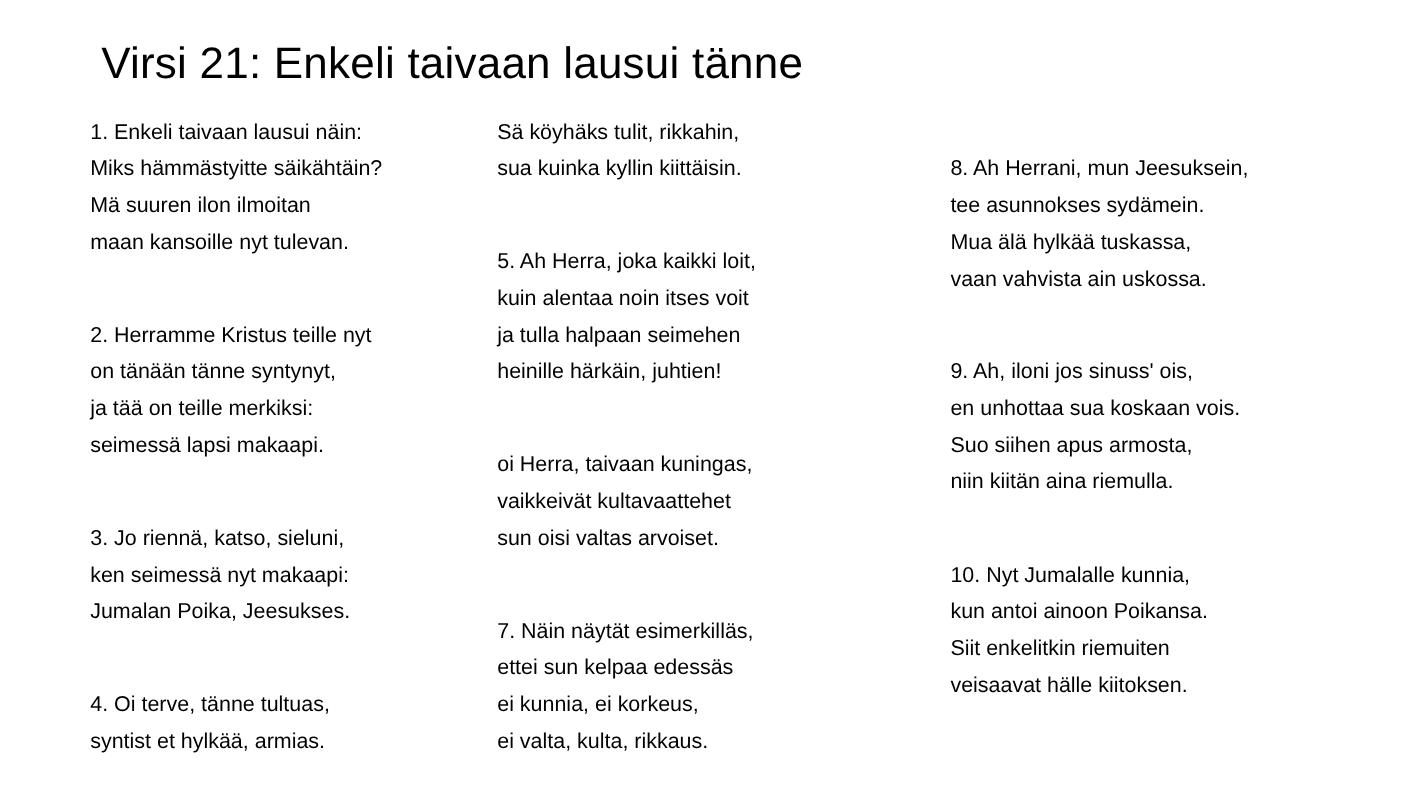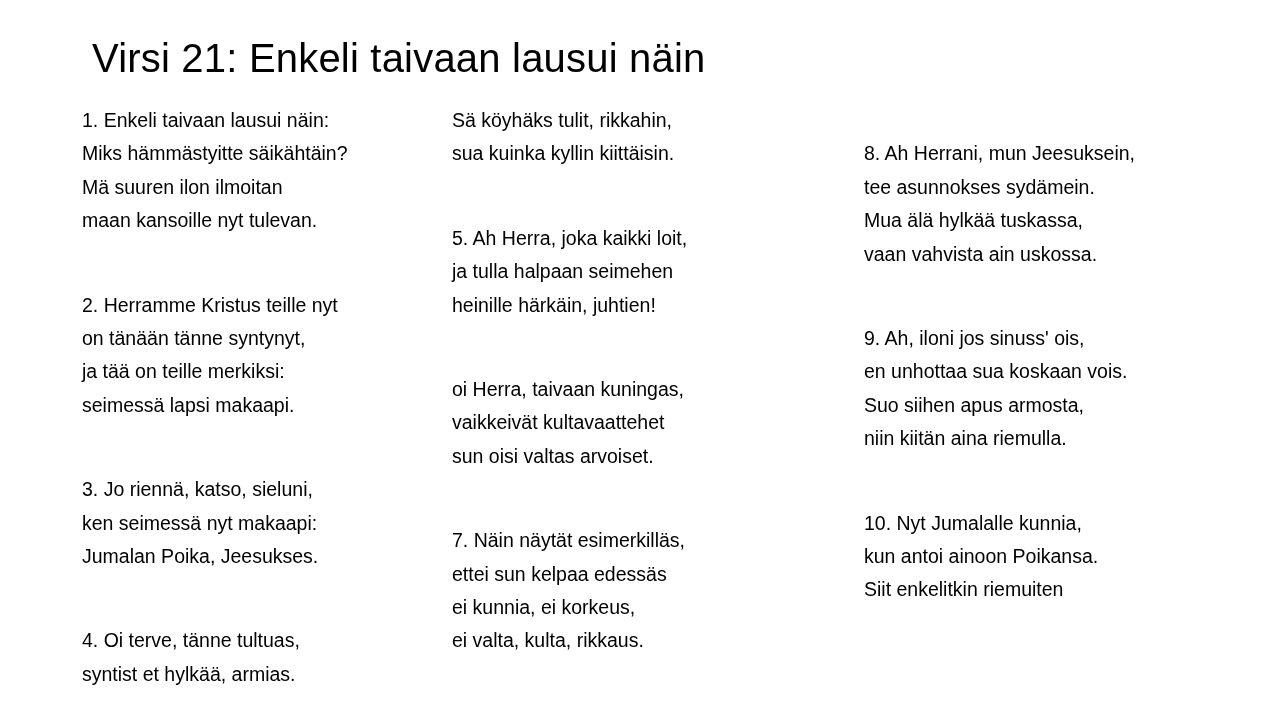--- a/index.html
+++ b/index.html
@@ -55,21 +55,21 @@
     white-space: nowrap;
   }
   .spacer-block {
     height: 33.4px;
   }
 </style>
 </head>
 <body>
 
 <div class="slide">
-  <div class="slide-title">Virsi 21: Enkeli taivaan lausui näin</div>
+  <div class="slide-title">Virsi 21: Enkeli taivaan lausui tänne</div>
 
   <div class="columns">
     <div class="column col-1">
         <div class="verse">
           <div class="line">1. Enkeli taivaan lausui näin:</div>
           <div class="line">Miks hämmästyitte säikähtäin?</div>
           <div class="line">Mä suuren ilon ilmoitan</div>
           <div class="line">maan kansoille nyt tulevan.</div>
         </div>
         <div class="verse">
@@ -88,20 +88,21 @@
           <div class="line">syntist et hylkää, armias.</div>
         </div>
       </div>
     <div class="column col-2">
         <div class="verse">
           <div class="line">Sä köyhäks tulit, rikkahin,</div>
           <div class="line">sua kuinka kyllin kiittäisin.</div>
         </div>
         <div class="verse">
           <div class="line">5. Ah Herra, joka kaikki loit,</div>
+          <div class="line">kuin alentaa noin itses voit</div>
           <div class="line">ja tulla halpaan seimehen</div>
           <div class="line">heinille härkäin, juhtien!</div>
         </div>
         <div class="verse">
           <div class="line">oi Herra, taivaan kuningas,</div>
           <div class="line">vaikkeivät kultavaattehet</div>
           <div class="line">sun oisi valtas arvoiset.</div>
         </div>
         <div class="verse">
           <div class="line">7. Näin näytät esimerkilläs,</div>
@@ -121,16 +122,17 @@
         <div class="verse">
           <div class="line">9. Ah, iloni jos sinuss' ois,</div>
           <div class="line">en unhottaa sua koskaan vois.</div>
           <div class="line">Suo siihen apus armosta,</div>
           <div class="line">niin kiitän aina riemulla.</div>
         </div>
         <div class="verse">
           <div class="line">10. Nyt Jumalalle kunnia,</div>
           <div class="line">kun antoi ainoon Poikansa.</div>
           <div class="line">Siit enkelitkin riemuiten</div>
+          <div class="line">veisaavat hälle kiitoksen.</div>
         </div>
       </div>
   </div>
 </div>
 
 </body></html>

